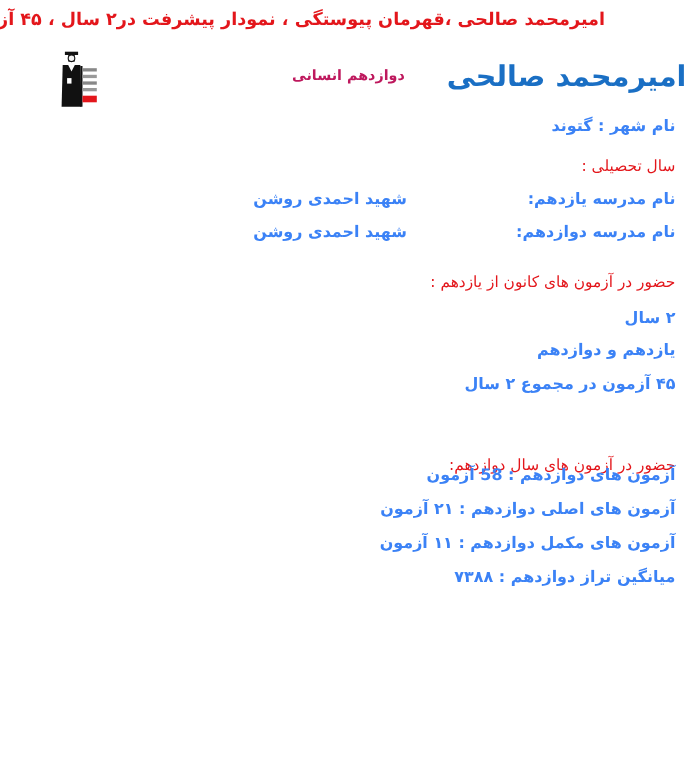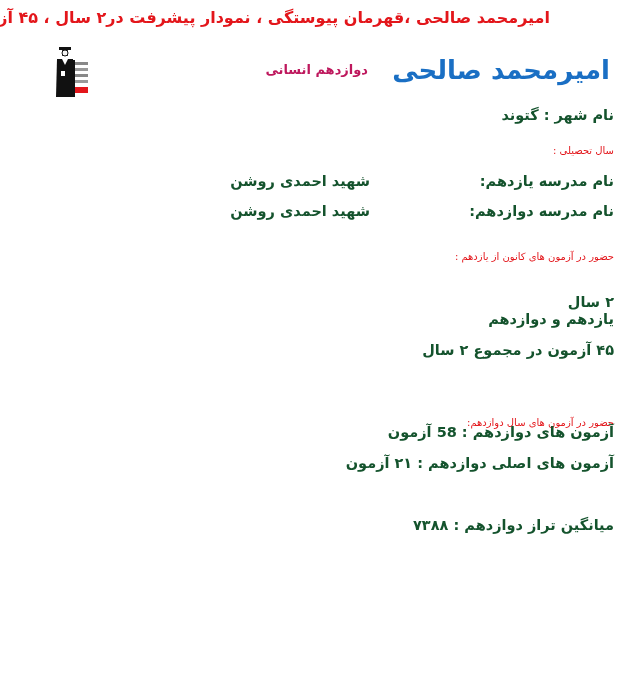--- a/index.html
+++ b/index.html
@@ -30,21 +30,21 @@
     .doc-title {
       top: 7px;
       right: 78px;
       color: #e3161b;
       font-weight: bold;
       font-size: 16px;
       line-height: 22px;
     }
     .student-name {
       top: 52px;
-      right: 18px;
+      right: 4px;
       color: #1a6fc4;
       font-weight: bold;
       font-size: 26px;
       line-height: 36px;
     }
     .grade-label {
       top: 60px;
       right: 260px;
       color: #be185d;
       font-weight: bold;
@@ -55,25 +55,25 @@
       position: absolute;
       left: 54px;
       top: 45px;
       width: 36px;
       height: 54px;
     }
     .line-bold {
       font-weight: bold;
       font-size: 14.5px;
       line-height: 22px;
-      color: #14532d;
+      color: #3b82f6;
     }
     .line-red {
       color: #e3161b;
-      font-size: 10px;
+      font-size: 14px;
       line-height: 22px;
     }
     .row-label { right: 14px; }
     .row-value { right: 258px; }
   </style>
 </head>
 <body>
 
 <div class="page">
 
@@ -106,22 +106,23 @@
 
   <div class="abs line-red row-label" style="top:140px;">سال تحصیلی :</div>
 
   <div class="abs line-bold row-label" style="top:170px;">نام مدرسه یازدهم:</div>
   <div class="abs line-bold row-value" style="top:170px;">شهید احمدی روشن</div>
 
   <div class="abs line-bold row-label" style="top:200px;">نام مدرسه دوازدهم:</div>
   <div class="abs line-bold row-value" style="top:200px;">شهید احمدی روشن</div>
 
   <div class="abs line-red row-label" style="top:246px;">حضور در آزمون های کانون از یازدهم :</div>
-  <div class="abs line-bold row-label" style="top:291px;margin-left:24px;">۲ سال</div>
+  <div class="abs line-bold row-label" style="top:279px;margin-left:24px;">۲ سال</div>
   <div class="abs line-bold row-label" style="top:308px;">یازدهم و دوازدهم</div>
   <div class="abs line-bold row-label" style="top:339px;">۴۵ آزمون در مجموع ۲ سال</div>
 
   <div class="abs line-red row-label" style="top:392px;margin-top:20px;">حضور در آزمون های سال دوازدهم:</div>
   <div class="abs line-bold row-label" style="top:421px;">آزمون های دوازدهم : 58 آزمون</div>
   <div class="abs line-bold row-label" style="top:452px;">آزمون های اصلی دوازدهم : ۲۱ آزمون</div>
+  <div class="abs line-bold row-label" style="top:483px;">آزمون های مکمل دوازدهم : ۱۱ آزمون</div>
   <div class="abs line-bold row-label" style="top:514px;">میانگین تراز دوازدهم : ۷۳۸۸</div>
 
 </div>
 
 </body></html>

